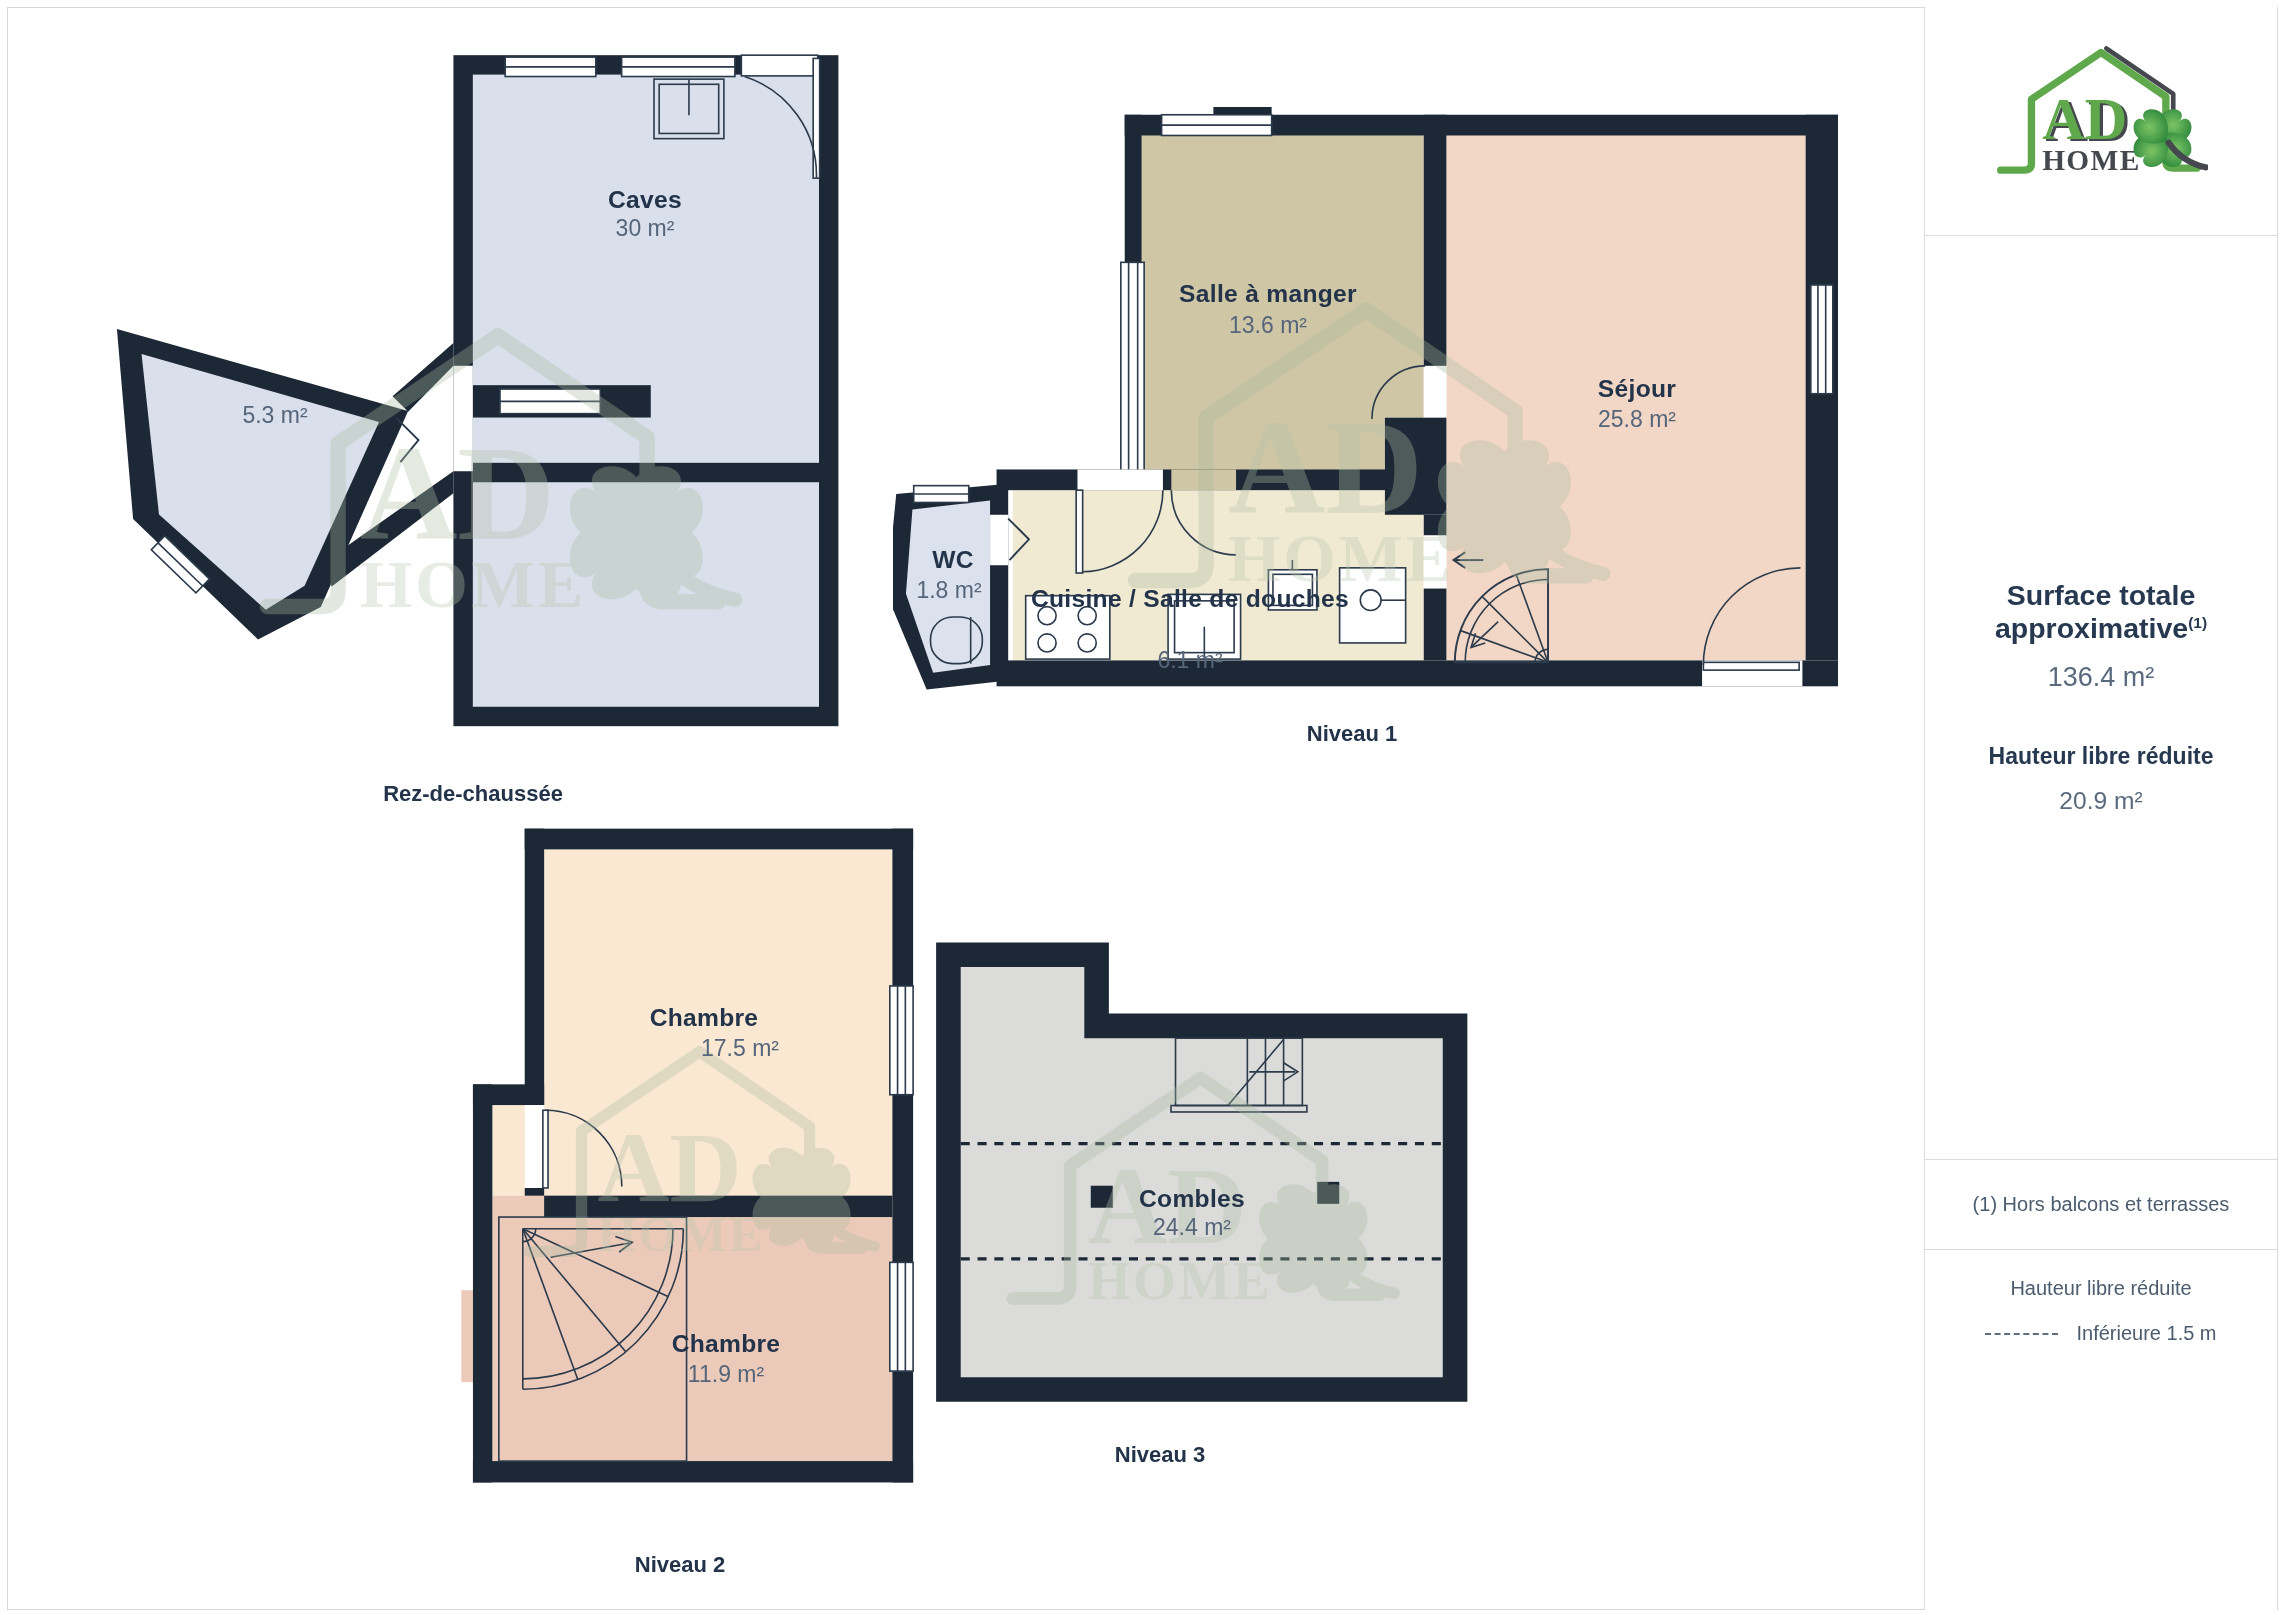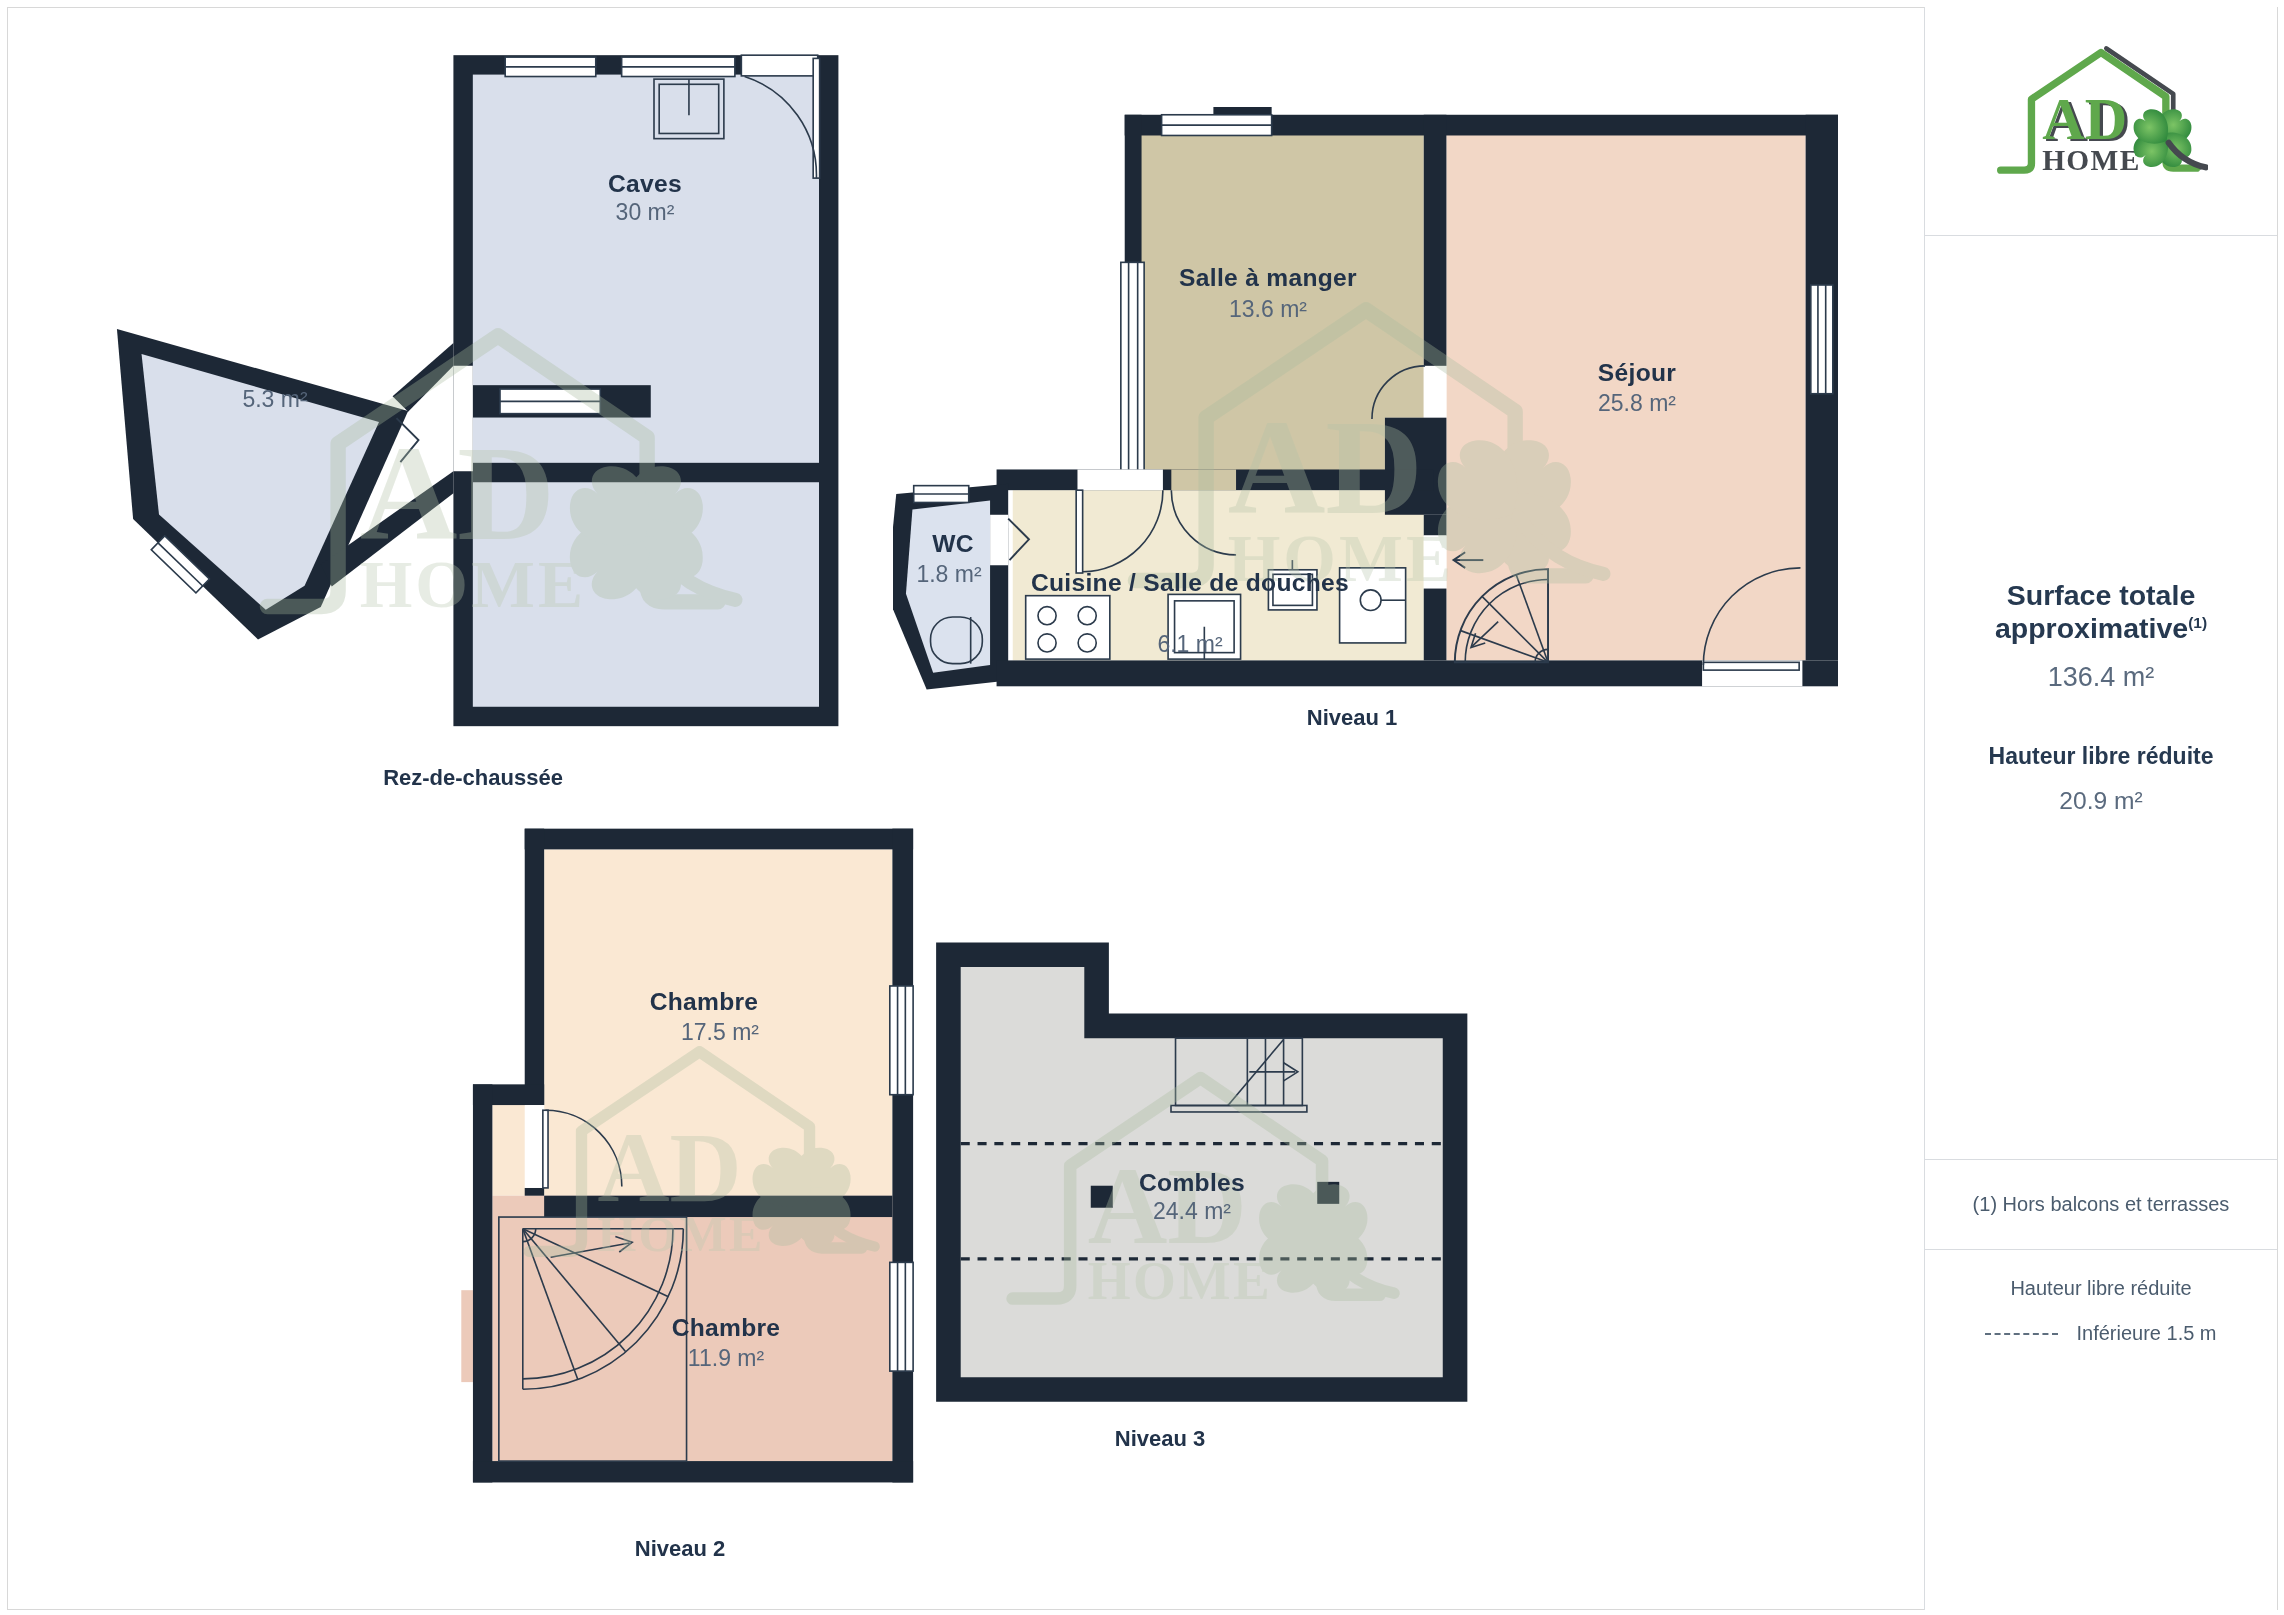--- a/index.html
+++ b/index.html
@@ -7,21 +7,21 @@
     --caves:#d9dfeb; --wc:#dbe2ee; --salle:#cfc6a6; --sejour:#f2d7c6; --cuisine:#f1ead3;
     --chambre1:#fae8d3; --chambre2:#eccaba; --combles:#dbdbd9;
     --logo_green:#5fa84c; --logo_dark:#45494f; --border:#d9dce0;
   }
   html,body{margin:0;padding:0;width:2284px;height:1616px;background:#fff;
     font-family:"Liberation Sans",sans-serif;}
   #page{position:relative;width:2284px;height:1616px;overflow:hidden;background:#fff;}
   .frame{position:absolute;inset:6.5px;border:1.9px solid #d8d8d8;pointer-events:none;}
   .plan-svg{position:absolute;z-index:3;}
   .wm{position:absolute;z-index:4;opacity:.33;pointer-events:none;}
-  .lbl{position:absolute;z-index:5;transform:translate(-50%,-50%);white-space:nowrap;text-align:center;}
+  .lbl{position:absolute;z-index:5;transform:translate(-50%,-50%);white-space:nowrap;text-align:center;margin-top:16px;}
   .room-name{font-weight:bold;font-size:24.6px;color:var(--navy);letter-spacing:0.3px;}
   .room-area{font-size:23px;color:var(--area);}
   .floor-label{font-weight:bold;font-size:22px;color:var(--navy);}
   
   .wall{fill:var(--wall);}
   .f-caves{fill:var(--caves);} .f-wc{fill:var(--wc);} .f-salle{fill:var(--salle);}
   .f-sejour{fill:var(--sejour);} .f-cuisine{fill:var(--cuisine);}
   .f-ch1{fill:var(--chambre1);} .f-ch2{fill:var(--chambre2);} .f-combles{fill:var(--combles);}
   .white{fill:#fff;stroke:var(--line);stroke-width:2.5;}
   .ln{stroke:var(--line);stroke-width:3;fill:none;}
@@ -294,21 +294,21 @@
   <div class="lbl room-area" style="left:1268px;top:309px">13.6 m²</div>
   <div class="lbl room-name" style="left:1637px;top:373px">Séjour</div>
   <div class="lbl room-area" style="left:1637px;top:403px">25.8 m²</div>
   <div class="lbl room-name" style="left:953px;top:544px">WC</div>
   <div class="lbl room-area" style="left:949px;top:574px">1.8 m²</div>
   <div class="lbl room-name" style="left:1190px;top:583px">Cuisine / Salle de douches</div>
   <div class="lbl room-area" style="left:1190px;top:644px">6.1 m²</div>
   <div class="lbl floor-label" style="left:1352px;top:718px">Niveau 1</div>
 
   <div class="lbl room-name" style="left:704px;top:1002px">Chambre</div>
-  <div class="lbl room-area" style="left:720px;top:1032px">17.5 m²</div>
+  <div class="lbl room-area" style="left:740px;top:1032px">17.5 m²</div>
   <div class="lbl room-name" style="left:726px;top:1328px">Chambre</div>
   <div class="lbl room-area" style="left:726px;top:1358px">11.9 m²</div>
   <div class="lbl floor-label" style="left:680px;top:1549px">Niveau 2</div>
 
   <div class="lbl room-name" style="left:1192px;top:1183px">Combles</div>
   <div class="lbl room-area" style="left:1192px;top:1211px">24.4 m²</div>
   <div class="lbl floor-label" style="left:1160px;top:1439px">Niveau 3</div>
 
   <div id="sidebar">
     <div class="sb-box" id="sb-logo">

